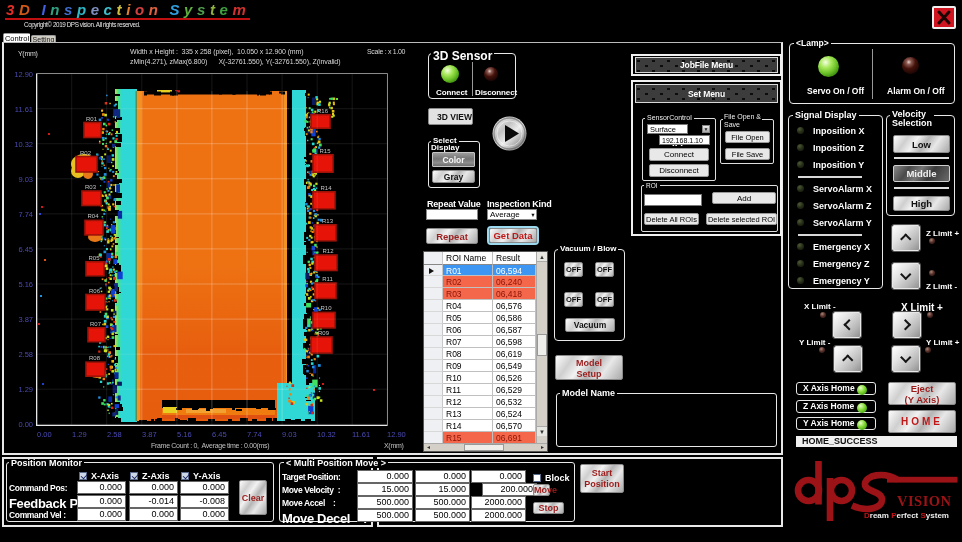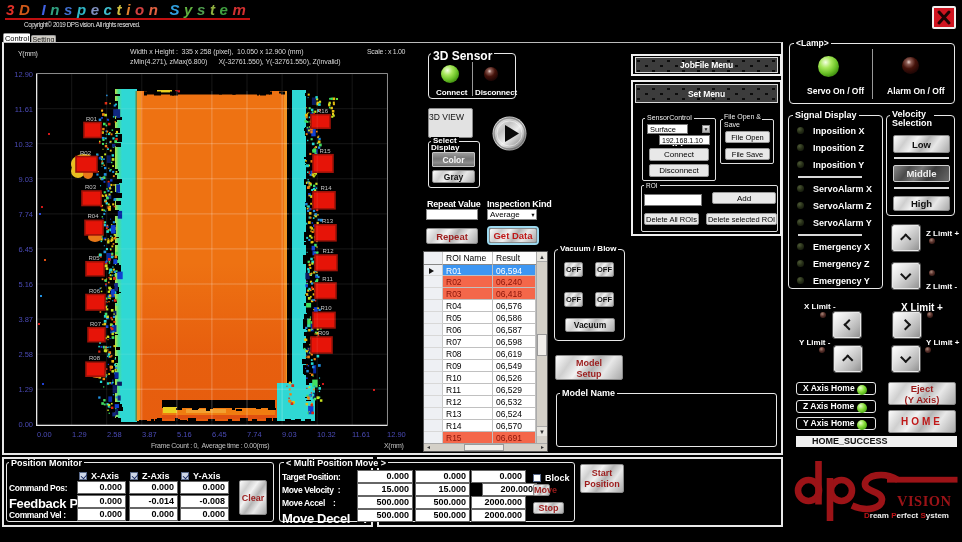--- a/index.html
+++ b/index.html
@@ -8,21 +8,21 @@
 .metal{background:linear-gradient(125deg,#fdfdfd 0%,#cfcfcf 22%,#f2f2f2 38%,#b5b5b5 55%,#e8e8e8 72%,#a9a9a9 100%);border:1px solid #8a8a8a;border-radius:2px}
 .dmetal{background:linear-gradient(125deg,#8a8a8a 0%,#4a4a4a 25%,#767676 45%,#3a3a3a 65%,#6a6a6a 100%);border:1px solid #cfcfcf;border-radius:2px}
 .led-g{border-radius:50%;background:radial-gradient(circle at 36% 30%,#f4ffe2 0%,#a8e85c 28%,#6cc228 55%,#3c8a0e 78%,#1d4505 100%)}
 .led-r{border-radius:50%;background:radial-gradient(circle at 40% 30%,#e6d2cc 0%,#8a5a52 16%,#44120a 42%,#230705 70%,#130303 100%)}
 .led-sm{display:inline-block;width:7px;height:7px;border-radius:50%;background:radial-gradient(circle at 35% 30%,#4d5836 0%,#252d16 50%,#0e120a 100%)}
 .led-rd{display:inline-block;width:6px;height:6px;border-radius:50%;background:radial-gradient(circle at 38% 32%,#a88578 0%,#57302a 45%,#1e0a08 100%)}
 .led-gg{display:inline-block;width:10px;height:10px;border-radius:50%;background:radial-gradient(circle at 35% 30%,#e5ffc8 0%,#8ade3c 40%,#48a812 75%,#225505 100%)}
 .wlab{color:#fff;font-weight:bold;position:absolute;line-height:1.15}
 .axl{position:absolute;color:#4a4ab4;font-size:7.5px;width:30px}
 .ayl{position:absolute;color:#4a4ab4;font-size:7.5px;text-align:right}
-.nfield{position:absolute;background:#fff;border:1px solid #666;color:#000;font-size:9px;font-weight:bold;text-align:right;padding:0 3px;line-height:11px}
+.nfield{position:absolute;background:#fff;border:1px solid #666;color:#000;font-size:9px;font-weight:normal;text-align:right;padding:0 3px;line-height:11px}
 .cb{display:inline-block;width:8px;height:8px;background:#cdd6e6;border:1px solid #5a6a8a;position:relative;vertical-align:-1px;margin-right:4px}
 .cb:before{content:"";position:absolute;left:1px;top:1px;width:4.5px;height:2.5px;border-left:1.6px solid #13245e;border-bottom:1.6px solid #13245e;transform:rotate(-48deg)}
 .cbu:before{border:none}
 .btn-red{color:#9c1c1c;font-weight:bold;text-align:center}
 .arrowbtn{position:absolute;width:28px;height:26px;background:linear-gradient(135deg,#ffffff 0%,#e2e2e2 35%,#b5b5b5 75%,#909090 100%);border:1.5px solid #e8e8e8;outline:1px solid #555;border-radius:2px;color:#111;text-align:center}
 .chev{display:inline-block;width:7.5px;height:7.5px;border-left:2.3px solid #151515;border-top:2.3px solid #151515}
 .trow{display:flex;height:11.95px;font-size:8.5px;line-height:12px;color:#000}
 .trow .tsel{width:19px;background:#eef0f4;border-right:1px solid #c8c8c8;border-bottom:1px solid #d8d8d8;position:relative}
 .trow .tc1{width:50px;background:#fff;border-right:1px solid #c0c0c0;border-bottom:1px solid #c0c0c0;padding-left:3px}
 .trow .tc2{width:43px;background:#fff;border-right:1px solid #c0c0c0;border-bottom:1px solid #c0c0c0;padding-left:3px}
@@ -1128,21 +1128,21 @@
 <div class="abs" style="left:384px;top:441.5px;color:#c0c0c0;font-size:7px;letter-spacing:-0.3px">X(mm)</div>
 
 <div class="grp" style="left:428px;top:53px;width:88px;height:46px">
   <div style="position:absolute;left:43px;top:4px;width:1px;height:38px;background:#999"></div>
   <div class="led-g" style="position:absolute;left:12px;top:11px;width:18px;height:18px"></div>
   <div class="led-r" style="position:absolute;left:55px;top:13px;width:14px;height:14px"></div>
   <div class="wlab" style="left:7px;top:34px;font-size:8px;letter-spacing:-0.1px">Connect</div>
   <div class="wlab" style="left:46px;top:34px;font-size:8px;letter-spacing:-0.1px">Disconnect</div>
 </div>
 <div class="glab" style="left:431px;top:50px;font-size:12px">3D Sensor</div>
-<div class="abs metal" style="left:428px;top:108px;width:45px;height:30px;color:#111;font-weight:normal;font-size:8.5px;text-align:left;line-height:16px;background:#e2e2e2">3D&nbsp;VIEW</div>
+<div class="abs metal" style="left:428px;top:108px;width:45px;height:17px;color:#111;font-weight:bold;font-size:8.5px;text-align:right;line-height:16px;background:#e2e2e2">3D&nbsp;VIEW</div>
 
 <svg class="abs" style="left:492px;top:116px" width="35" height="35" viewBox="0 0 35 35">
     <defs>
       <linearGradient id="pg" x1="0" y1="0" x2="1" y2="1">
         <stop offset="0" stop-color="#fdfdfd"></stop>
         <stop offset="0.35" stop-color="#c2c2c2"></stop>
         <stop offset="0.55" stop-color="#ededed"></stop>
         <stop offset="0.8" stop-color="#9a9a9a"></stop>
         <stop offset="1" stop-color="#d5d5d5"></stop>
       </linearGradient>
@@ -1378,21 +1378,21 @@
 <div class="arrowbtn" style="left:834px;top:346px"><span class="chev" style="transform:rotate(45deg);margin-top:9px"></span></div>
 <div class="arrowbtn" style="left:892px;top:346px"><span class="chev" style="transform:rotate(225deg);margin-top:5px"></span></div>
 <div class="wlab" style="left:926px;top:338px;font-size:8px">Y Limit +</div>
 <span class="led-rd abs" style="left:925px;top:347px"></span>
 
 <div class="abs" style="left:796px;top:382px;width:80px;height:13px;border:1.5px solid #e8e8e8;border-radius:3px;color:#fff;font-weight:bold;font-size:8.5px;line-height:11px;padding-left:6px">X Axis Home<span class="led-gg" style="position:absolute;right:8px;top:1.5px"></span></div>
 <div class="abs" style="left:796px;top:400px;width:80px;height:13px;border:1.5px solid #e8e8e8;border-radius:3px;color:#fff;font-weight:bold;font-size:8.5px;line-height:11px;padding-left:6px">Z Axis Home<span class="led-gg" style="position:absolute;right:8px;top:1.5px"></span></div>
 <div class="abs" style="left:796px;top:417px;width:80px;height:13px;border:1.5px solid #e8e8e8;border-radius:3px;color:#fff;font-weight:bold;font-size:8.5px;line-height:11px;padding-left:6px">Y Axis Home<span class="led-gg" style="position:absolute;right:8px;top:1.5px"></span></div>
 <div class="abs metal btn-red" style="left:888px;top:382px;width:68px;height:23px;font-size:9.5px;line-height:1.15;padding-top:1px">Eject<br>(Y Axis)</div>
 <div class="abs metal" style="left:888px;top:410px;width:68px;height:23px;color:#c01818;font-weight:bold;font-size:10px;text-align:center;line-height:22px;letter-spacing:3px">HOME</div>
-<div class="abs" style="left:796px;top:436px;width:161px;height:11px;background:#f0f0f0;color:#111;font-weight:bold;font-size:9px;line-height:11px;padding-left:16px">HOME_SUCCESS</div>
+<div class="abs" style="left:796px;top:436px;width:161px;height:11px;background:#f0f0f0;color:#111;font-weight:bold;font-size:9px;line-height:11px;padding-left:6px">HOME_SUCCESS</div>
 
 <div class="abs" style="left:2px;top:457px;width:371px;height:70px;border:2px solid #e8e8e8;background:#000"></div>
 <div class="abs" style="left:377px;top:457px;width:406px;height:70px;border:2px solid #e8e8e8;background:#000"></div>
 <div class="grp" style="left:6px;top:462px;width:268px;height:60px;border-radius:3px"></div>
 <div class="glab" style="left:9px;top:459px;font-size:9px">Position Monitor</div>
 <div class="wlab" style="left:79px;top:471px;font-size:9px"><span class="cb"></span>X-Axis</div>
 <div class="wlab" style="left:130px;top:471px;font-size:9px"><span class="cb"></span>Z-Axis</div>
 <div class="wlab" style="left:181px;top:471px;font-size:9px"><span class="cb"></span>Y-Axis</div>
 <div class="wlab" style="left:9px;top:483.5px;font-size:8.5px;letter-spacing:-0.35px">Command Pos:</div>
 <div class="wlab" style="left:9px;top:497px;font-size:13px;letter-spacing:-0.35px">Feedback Pos :</div>

